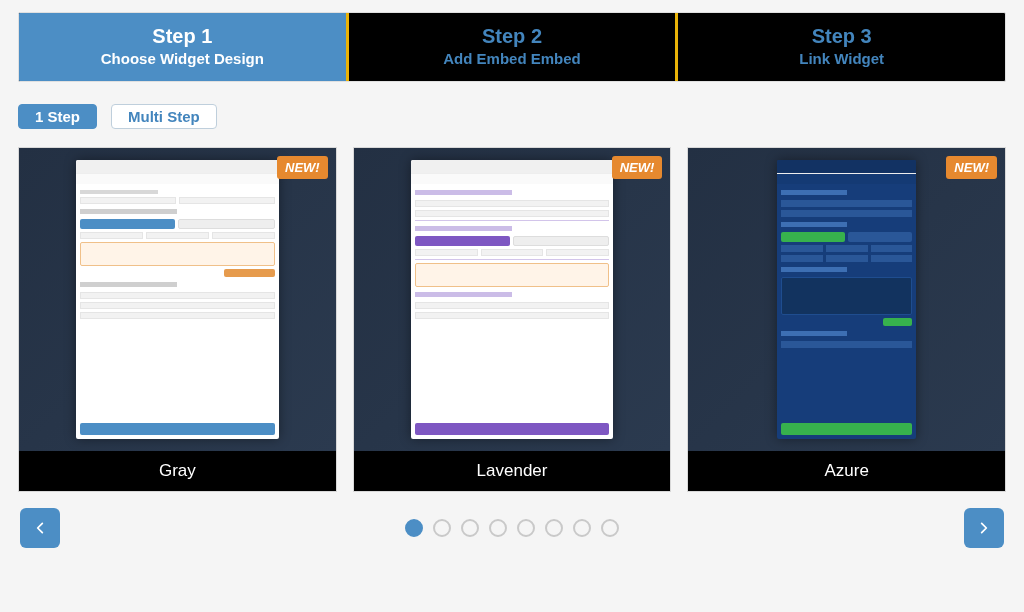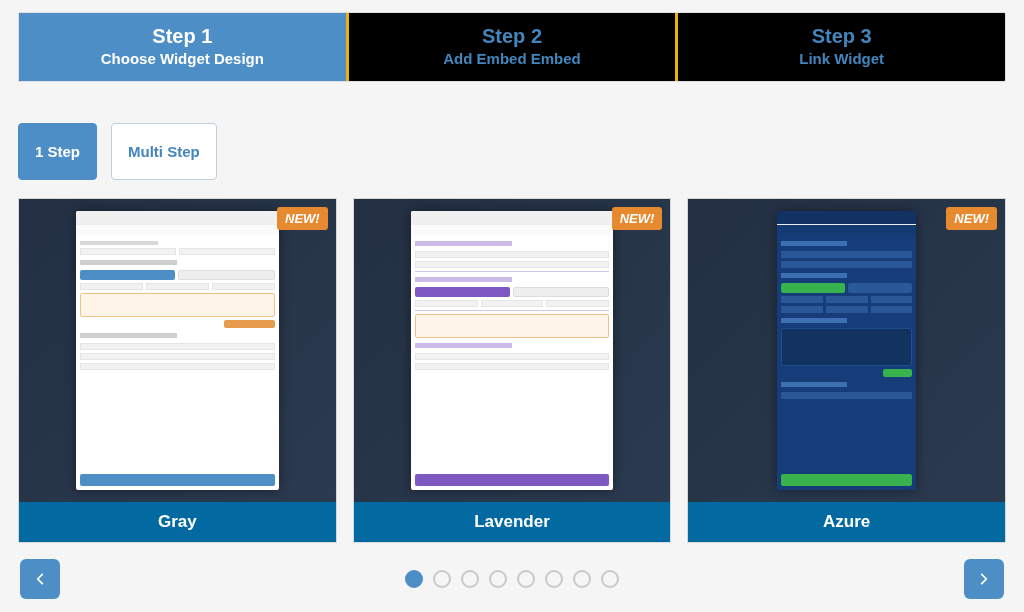--- a/index.html
+++ b/index.html
@@ -21,22 +21,22 @@
     .step .title { font-size: 20px; font-weight: 700; color: #4385bd; }
     .step .sub   { font-size: 15px; font-weight: 700; color: #4385bd; margin-top: 2px; }
     .step.active { background: #4c8ec5; }
     .step.active .title, .step.active .sub { color: #fff; }
     .step + .step { border-left: 3px solid #eab308; }
 
     
     .subtabs { display: flex; gap: 14px; margin: 22px 0 18px; }
     .subtab {
       border: 1px solid #bfcfdc; border-radius: 4px;
-      padding: 19px 16px; font-size: 15px; font-weight: 600;
-      color: #4385bd; background: #fff; cursor: pointer; margin-top: 19px;
+      padding: 3px 16px; font-size: 15px; font-weight: 600;
+      color: #4385bd; background: #fff; cursor: pointer;
     }
     .subtab.active { background: #4c8ec5; color: #fff; border-color: #4c8ec5; }
 
     
     .cards { display: flex; gap: 16px; }
     .card {
       flex: 1; background: #1a2233; border: 1px solid #d8d8d8;
       position: relative; display: flex; flex-direction: column;
       height: 345px; cursor: pointer; overflow: hidden;
     }
@@ -44,21 +44,21 @@
       position: absolute; top: 8px; right: 8px;
       background: #e6892f; color: #fff; font-weight: 700;
       font-size: 13px; padding: 4px 8px; border-radius: 3px; z-index: 5; font-style: italic;
     }
     .card .preview {
       flex: 1; position: relative;
       background: linear-gradient(135deg, #233043 0%, #2b3a4f 100%);
       display: flex; align-items: center; justify-content: center; overflow: hidden;
     }
     .card .caption {
-      background: #0369a1; color: #fff; font-size: 17px; font-weight: 700;
+      background: #000000; color: #fff; font-size: 17px; font-weight: 400;
       text-align: center; padding: 10px 0;
     }
 
     
     .mock {
       background: #fff; width: 64%; height: 92%; border-radius: 2px;
       box-shadow: 0 0 12px rgba(0,0,0,.4);
       display: flex; flex-direction: column; font-size: 4px; overflow: hidden;
     }
     .mock .mhead { height: 14px; background: #f0f0f0; border-bottom: 1px solid #eee; }

